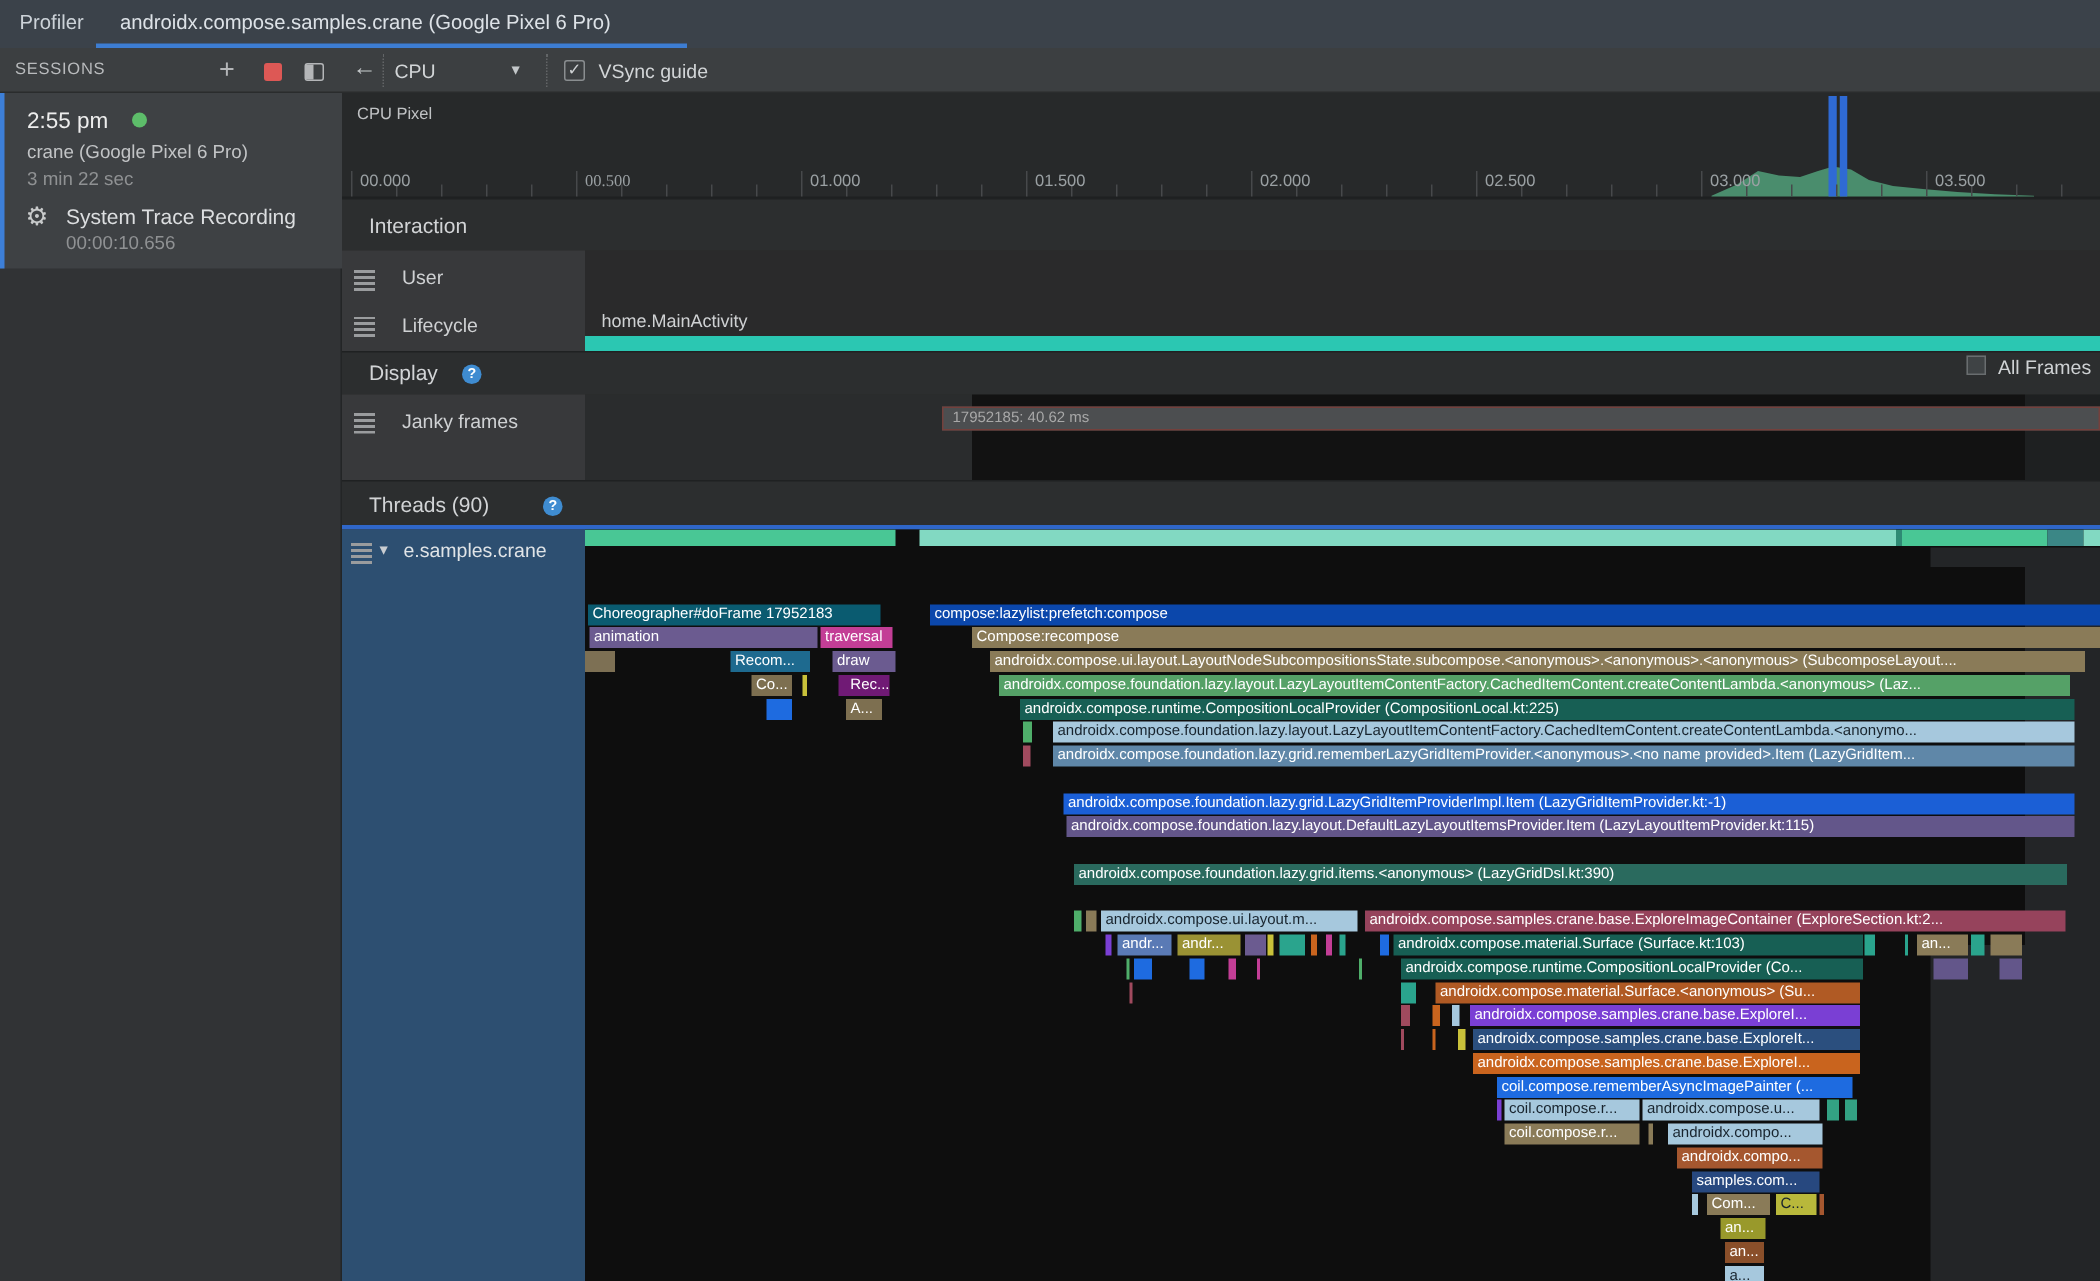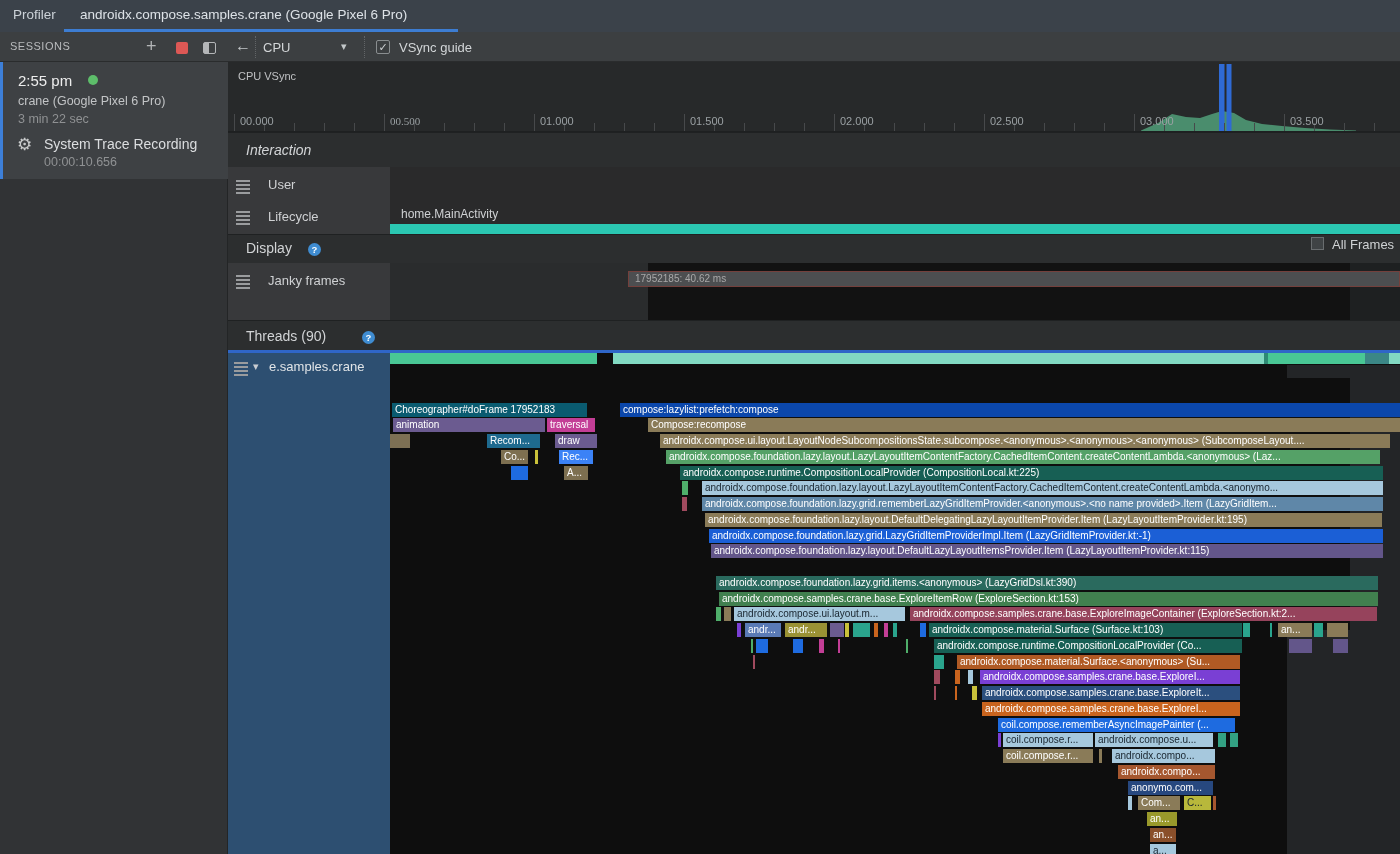--- a/index.html
+++ b/index.html
@@ -107,21 +107,21 @@
       <div class="abs session-dot"></div>
       <span class="abs session-device">crane (Google Pixel 6 Pro)</span>
       <span class="abs session-duration">3 min 22 sec</span>
       <span class="abs gear-icon">⚙</span>
       <span class="abs session-rec">System Trace Recording</span>
       <span class="abs session-rec-dur">00:00:10.656</span>
     </div>
   </div>
 
   <div class="abs cpu-strip"></div>
-  <span class="abs cpu-usage-label">CPU VSync</span>
+  <span class="abs cpu-usage-label">CPU Pixel</span>
   <svg class="abs" id="cpu-svg" style="left:228px;top:62px;" width="1172" height="70">
       <polygon points="913,68.5 930,61 944,52 958,55 972,56 984,52 994,49 1006,51 1018,58 1034,62 1054,64 1077,66 1102,67.5 1128,68.5 1128,69 913,69" fill="#4a8d6d"></polygon>
       <rect x="991" y="2" width="5.5" height="67" fill="#2f6ad4"></rect>
       <rect x="998.5" y="2" width="5" height="67" fill="#2f6ad4"></rect>
     </svg>
   <div class="abs" id="time-axis" style="left:0;top:0;">
       <div class="abs tick" style="left: 234px; top: 114px; height: 17px;"></div>
       <div class="abs tick" style="left: 264px; top: 123px; height: 8px;"></div>
       <div class="abs tick" style="left: 294px; top: 123px; height: 8px;"></div>
       <div class="abs tick" style="left: 324px; top: 123px; height: 8px;"></div>
@@ -163,21 +163,21 @@
       <span class="abs tick-label" style="left: 240px; top: 115px;">00.000</span>
       <span class="abs tick-label" style="left: 390px; top: 115px; font-family: Liberation Serif, serif;">00.500</span>
       <span class="abs tick-label" style="left: 540px; top: 115px;">01.000</span>
       <span class="abs tick-label" style="left: 690px; top: 115px;">01.500</span>
       <span class="abs tick-label" style="left: 840px; top: 115px;">02.000</span>
       <span class="abs tick-label" style="left: 990px; top: 115px;">02.500</span>
       <span class="abs tick-label" style="left: 1140px; top: 115px;">03.000</span>
       <span class="abs tick-label" style="left: 1290px; top: 115px;">03.500</span>
     </div>
 
-  <div class="abs sec-hdr" style="top:132px;height:35px;font-style:italic;">
+  <div class="abs sec-hdr" style="top:132px;height:35px;">
     <span class="abs sec-title" style="left:18px;top:9px;">Interaction</span>
   </div>
   <div class="abs row-panel" style="top:167px;height:67px;">
     <div class="abs grip" style="left:8px;top:13px;"></div>
     <span class="abs row-label" style="left:40px;top:10px;">User</span>
     <div class="abs grip" style="left:8px;top:44px;"></div>
     <span class="abs row-label" style="left:40px;top:42px;">Lifecycle</span>
   </div>
   <div class="abs int-area" style="top:167px;height:67px;"></div>
   <span class="abs lifecycle-event">home.MainActivity</span>
@@ -227,34 +227,32 @@
         <div class="flame-span" style="left: 230px; top: 25.5px; width: 780px; height: 14px; background: rgb(11, 71, 171);">compose:lazylist:prefetch:compose</div>
         <div class="flame-span" style="left: 3px; top: 41.25px; width: 152px; height: 14px; background: rgb(107, 91, 144);">animation</div>
         <div class="flame-span" style="left: 157px; top: 41.25px; width: 48px; height: 14px; background: rgb(195, 62, 150);">traversal</div>
         <div class="flame-span" style="left: 258px; top: 41.25px; width: 752px; height: 14px; background: rgb(138, 123, 88);">Compose:recompose</div>
         <div class="flame-span" style="left: 0px; top: 57px; width: 20px; height: 14px; background: rgb(125, 112, 84);"></div>
         <div class="flame-span" style="left: 97px; top: 57px; width: 53px; height: 14px; background: rgb(30, 106, 143);">Recom...</div>
         <div class="flame-span" style="left: 165px; top: 57px; width: 42px; height: 14px; background: rgb(107, 91, 144);">draw</div>
         <div class="flame-span" style="left: 270px; top: 57px; width: 730px; height: 14px; background: rgb(138, 123, 88);">androidx.compose.ui.layout.LayoutNodeSubcompositionsState.subcompose.&lt;anonymous&gt;.&lt;anonymous&gt;.&lt;anonymous&gt; (SubcomposeLayout....</div>
         <div class="flame-span" style="left: 111px; top: 72.75px; width: 27px; height: 14px; background: rgb(125, 111, 80);">Co...</div>
         <div class="flame-span nopad" style="left: 145px; top: 72.75px; width: 3px; height: 14px; background: rgb(201, 193, 58);"></div>
-        <div class="flame-span" style="left: 169px; top: 72.75px; width: 34px; height: 14px; background: #3b82f6;">Rec...</div>
+        <div class="flame-span" style="left: 169px; top: 72.75px; width: 34px; height: 14px; background: #701a75; text-align: right;">Rec...</div>
         <div class="flame-span" style="left: 276px; top: 72.75px; width: 714px; height: 14px; background: rgb(85, 161, 103);">androidx.compose.foundation.lazy.layout.LazyLayoutItemContentFactory.CachedItemContent.createContentLambda.&lt;anonymous&gt; (Laz...</div>
         <div class="flame-span" style="left: 121px; top: 88.5px; width: 17px; height: 14px; background: rgb(30, 107, 224);"></div>
         <div class="flame-span" style="left: 174px; top: 88.5px; width: 24px; height: 14px; background: rgb(125, 111, 80);">A...</div>
         <div class="flame-span" style="left: 290px; top: 88.5px; width: 703px; height: 14px; background: rgb(23, 95, 84);">androidx.compose.runtime.CompositionLocalProvider (CompositionLocal.kt:225)</div>
         <div class="flame-span nopad" style="left: 292px; top: 104.25px; width: 6px; height: 14px; background: rgb(79, 174, 106);"></div>
         <div class="flame-span dark" style="left: 312px; top: 104.25px; width: 681px; height: 14px; background: rgb(166, 200, 221);">androidx.compose.foundation.lazy.layout.LazyLayoutItemContentFactory.CachedItemContent.createContentLambda.&lt;anonymo...</div>
         <div class="flame-span nopad" style="left: 292px; top: 120px; width: 5px; height: 14px; background: rgb(160, 74, 94);"></div>
         <div class="flame-span" style="left: 312px; top: 120px; width: 681px; height: 14px; background: rgb(95, 135, 168);">androidx.compose.foundation.lazy.grid.rememberLazyGridItemProvider.&lt;anonymous&gt;.&lt;no name provided&gt;.Item (LazyGridItem...</div>
-        <div class="flame-span" style="left: 315px; top: 135.75px; width: 677px; height: 14px; background: rgb(138, 123, 88);">androidx.compose.foundation.lazy.layout.DefaultDelegatingLazyLayoutItemProvider.Item (LazyLayoutItemProvider.kt:195)</div>
         <div class="flame-span" style="left: 319px; top: 151.5px; width: 674px; height: 14px; background: rgb(27, 95, 214);">androidx.compose.foundation.lazy.grid.LazyGridItemProviderImpl.Item (LazyGridItemProvider.kt:-1)</div>
         <div class="flame-span" style="left: 321px; top: 167.25px; width: 672px; height: 14px; background: rgb(99, 86, 138);">androidx.compose.foundation.lazy.layout.DefaultLazyLayoutItemsProvider.Item (LazyLayoutItemProvider.kt:115)</div>
         <div class="flame-span" style="left: 326px; top: 198.75px; width: 662px; height: 14px; background: rgb(42, 106, 94);">androidx.compose.foundation.lazy.grid.items.&lt;anonymous&gt; (LazyGridDsl.kt:390)</div>
-        <div class="flame-span" style="left: 329px; top: 214.5px; width: 659px; height: 14px; background: rgb(65, 128, 79);">androidx.compose.samples.crane.base.ExploreItemRow (ExploreSection.kt:153)</div>
         <div class="flame-span nopad" style="left: 326px; top: 230.25px; width: 5px; height: 14px; background: rgb(79, 174, 106);"></div>
         <div class="flame-span nopad" style="left: 334px; top: 230.25px; width: 7px; height: 14px; background: rgb(138, 123, 88);"></div>
         <div class="flame-span dark" style="left: 344px; top: 230.25px; width: 171px; height: 14px; background: rgb(166, 200, 221);">androidx.compose.ui.layout.m...</div>
         <div class="flame-span" style="left: 520px; top: 230.25px; width: 467px; height: 14px; background: rgb(150, 67, 92);">androidx.compose.samples.crane.base.ExploreImageContainer (ExploreSection.kt:2...</div>
         <div class="flame-span nopad" style="left: 347px; top: 246px; width: 4px; height: 14px; background: rgb(122, 63, 212);"></div>
         <div class="flame-span" style="left: 355px; top: 246px; width: 36px; height: 14px; background: rgb(90, 122, 181);">andr...</div>
         <div class="flame-span" style="left: 395px; top: 246px; width: 42px; height: 14px; background: rgb(154, 146, 52);">andr...</div>
         <div class="flame-span" style="left: 440px; top: 246px; width: 14px; height: 14px; background: rgb(107, 91, 144);"></div>
         <div class="flame-span nopad" style="left: 455px; top: 246px; width: 4px; height: 14px; background: rgb(201, 193, 58);"></div>
         <div class="flame-span" style="left: 463px; top: 246px; width: 17px; height: 14px; background: rgb(42, 164, 141);"></div>
@@ -292,21 +290,21 @@
         <div class="flame-span" style="left: 608px; top: 340.5px; width: 237px; height: 14px; background: rgb(30, 107, 224);">coil.compose.rememberAsyncImagePainter (...</div>
         <div class="flame-span nopad" style="left: 608px; top: 356.25px; width: 3px; height: 14px; background: rgb(122, 63, 212);"></div>
         <div class="flame-span dark" style="left: 613px; top: 356.25px; width: 90px; height: 14px; background: rgb(166, 200, 221);">coil.compose.r...</div>
         <div class="flame-span dark" style="left: 705px; top: 356.25px; width: 118px; height: 14px; background: rgb(166, 200, 221);">androidx.compose.u...</div>
         <div class="flame-span nopad" style="left: 828px; top: 356.25px; width: 8px; height: 14px; background: rgb(51, 161, 131);"></div>
         <div class="flame-span nopad" style="left: 840px; top: 356.25px; width: 8px; height: 14px; background: rgb(51, 161, 131);"></div>
         <div class="flame-span" style="left: 613px; top: 372px; width: 90px; height: 14px; background: rgb(138, 123, 88);">coil.compose.r...</div>
         <div class="flame-span nopad" style="left: 709px; top: 372px; width: 3px; height: 14px; background: rgb(138, 123, 88);"></div>
         <div class="flame-span dark" style="left: 722px; top: 372px; width: 103px; height: 14px; background: rgb(166, 200, 221);">androidx.compo...</div>
         <div class="flame-span" style="left: 728px; top: 387.75px; width: 97px; height: 14px; background: rgb(165, 87, 47);">androidx.compo...</div>
-        <div class="flame-span" style="left: 738px; top: 403.5px; width: 85px; height: 14px; background: rgb(39, 72, 127);">anonymo.com...</div>
+        <div class="flame-span" style="left: 738px; top: 403.5px; width: 85px; height: 14px; background: rgb(39, 72, 127);">samples.com...</div>
         <div class="flame-span nopad" style="left: 738px; top: 419.25px; width: 4px; height: 14px; background: rgb(166, 200, 221);"></div>
         <div class="flame-span" style="left: 748px; top: 419.25px; width: 42px; height: 14px; background: rgb(138, 123, 88);">Com...</div>
         <div class="flame-span dark" style="left: 794px; top: 419.25px; width: 27px; height: 14px; background: rgb(184, 184, 59);">C...</div>
         <div class="flame-span nopad" style="left: 823px; top: 419.25px; width: 3px; height: 14px; background: rgb(165, 87, 47);"></div>
         <div class="flame-span" style="left: 757px; top: 435px; width: 30px; height: 14px; background: rgb(153, 153, 43);">an...</div>
         <div class="flame-span" style="left: 760px; top: 450.75px; width: 26px; height: 14px; background: rgb(138, 79, 42);">an...</div>
         <div class="flame-span dark" style="left: 760px; top: 466.5px; width: 26px; height: 14px; background: rgb(166, 200, 221);">a...</div>
         <div class="flame-span nopad" style="left: 765px; top: 482.25px; width: 4px; height: 14px; background: rgb(201, 100, 30);"></div>
         <div class="flame-span nopad" style="left: 771px; top: 482.25px; width: 4px; height: 14px; background: rgb(201, 100, 30);"></div>
         <div class="flame-span nopad" style="left: 776px; top: 482.25px; width: 3px; height: 14px; background: rgb(201, 100, 30);"></div>

